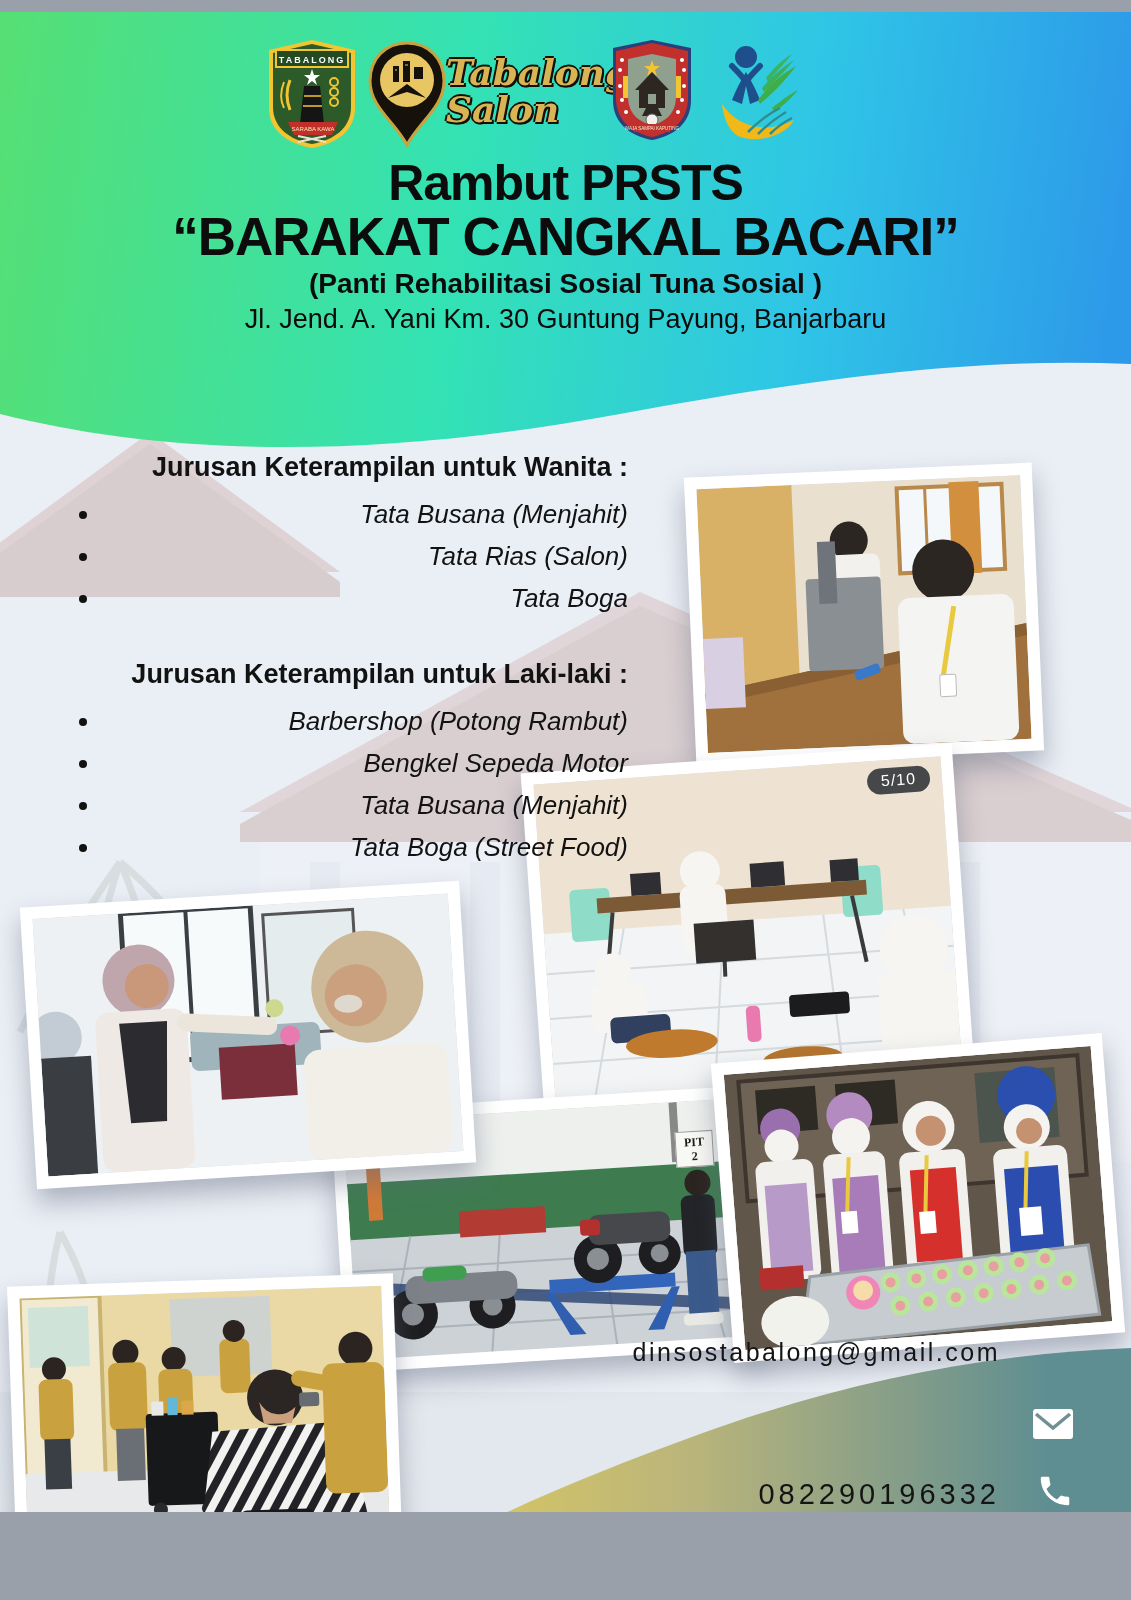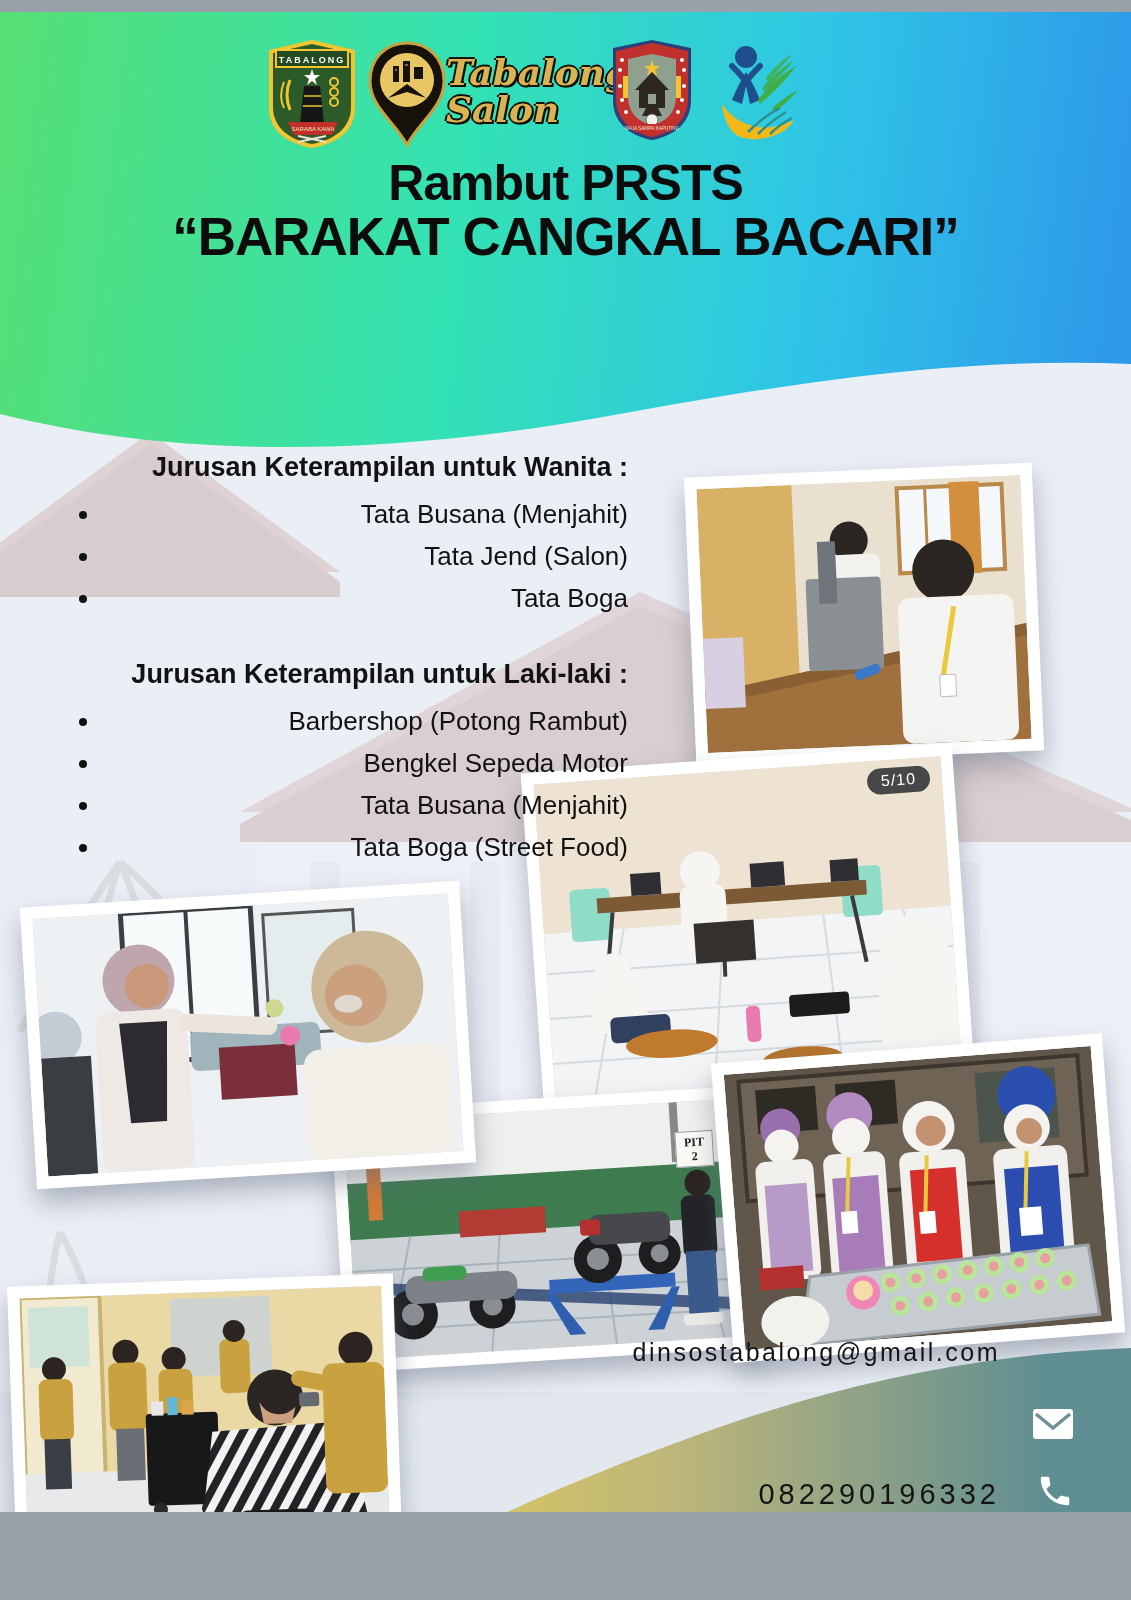--- a/index.html
+++ b/index.html
@@ -18,21 +18,21 @@
   .t2{top:194px;font-size:53px;font-weight:900;letter-spacing:-1px;}
   .t3{top:256px;font-size:28px;font-weight:700;}
   .t4{top:292px;font-size:27px;font-weight:400;}
 
   
   .bg-art{position:absolute;left:0;top:380px;z-index:1;opacity:.35;}
 
   
   .programs{position:absolute;left:68px;top:440px;width:560px;z-index:10;color:#121212;text-align:right;}
   .programs h3{margin:0;font-size:27px;font-weight:700;}
-  .programs ul{margin:10px 0 0 6px;padding-left:28px;}
+  .programs ul{margin:10px 0 0 6px;padding-left:28px;font-style:italic;}
   .programs li{font-size:26px;line-height:42px;padding-left:8px;}
   .sec-men{margin-top:40px;}
 
   
   .polaroid{position:absolute;background:#fff;padding:12px;box-sizing:border-box;
       box-shadow:0 14px 26px rgba(95,105,125,.45);}
   .scene{position:relative;width:100%;height:100%;overflow:hidden;background:#ddd;}
   .scene svg{display:block;width:100%;height:100%;}
   .ph-sewing-men{left:690px;top:458px;width:348px;height:288px;transform:rotate(-2.5deg);z-index:2;}
   .ph-sewing-women{left:532px;top:746px;width:432px;height:340px;transform:rotate(-4deg);z-index:3;}
@@ -182,27 +182,29 @@
       <g stroke="#2e8f8a" stroke-width="2.5" fill="none">
         <path d="M34,90 C44,80 54,72 66,66"></path>
         <path d="M44,92 C54,82 62,76 72,70"></path>
         <path d="M56,92 C64,84 70,80 78,76"></path>
       </g>
     </svg>
   </div>
 
   <div class="title-block t1">Rambut PRSTS</div>
   <div class="title-block t2">“BARAKAT CANGKAL BACARI”</div>
+  <div class="title-block t3">(Panti Rehabilitasi Sosial Tuna Sosial )</div>
+  <div class="title-block t4">Jl. Jend. A. Yani Km. 30 Guntung Payung, Banjarbaru</div>
 
   <div class="programs">
     <div class="sec-women">
       <h3>Jurusan Keterampilan untuk Wanita :</h3>
       <ul>
           <li>Tata Busana (Menjahit)</li>
-          <li>Tata Jend (Salon)</li>
+          <li>Tata Rias (Salon)</li>
           <li>Tata Boga</li>
         </ul>
     </div>
     <div class="sec-men">
       <h3>Jurusan Keterampilan untuk Laki-laki :</h3>
       <ul>
           <li>Barbershop (Potong Rambut)</li>
           <li>Bengkel Sepeda Motor</li>
           <li>Tata Busana (Menjahit)</li>
           <li>Tata Boga (Street Food)</li>

